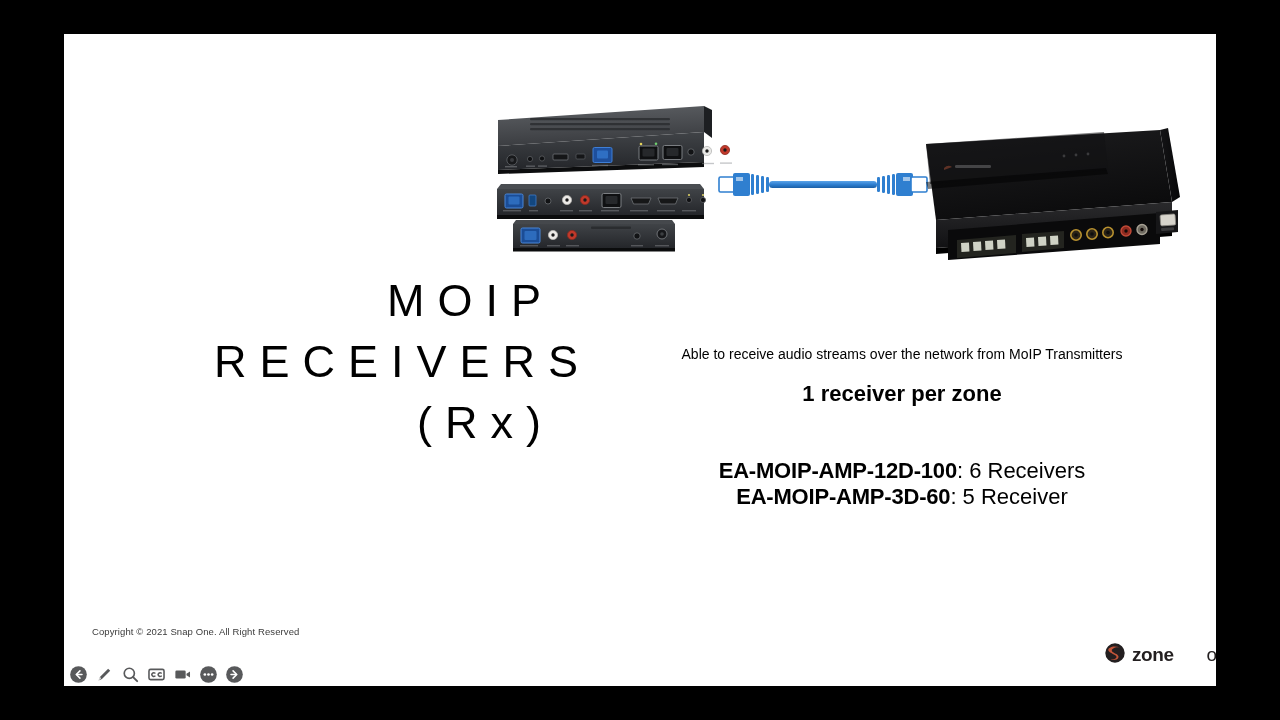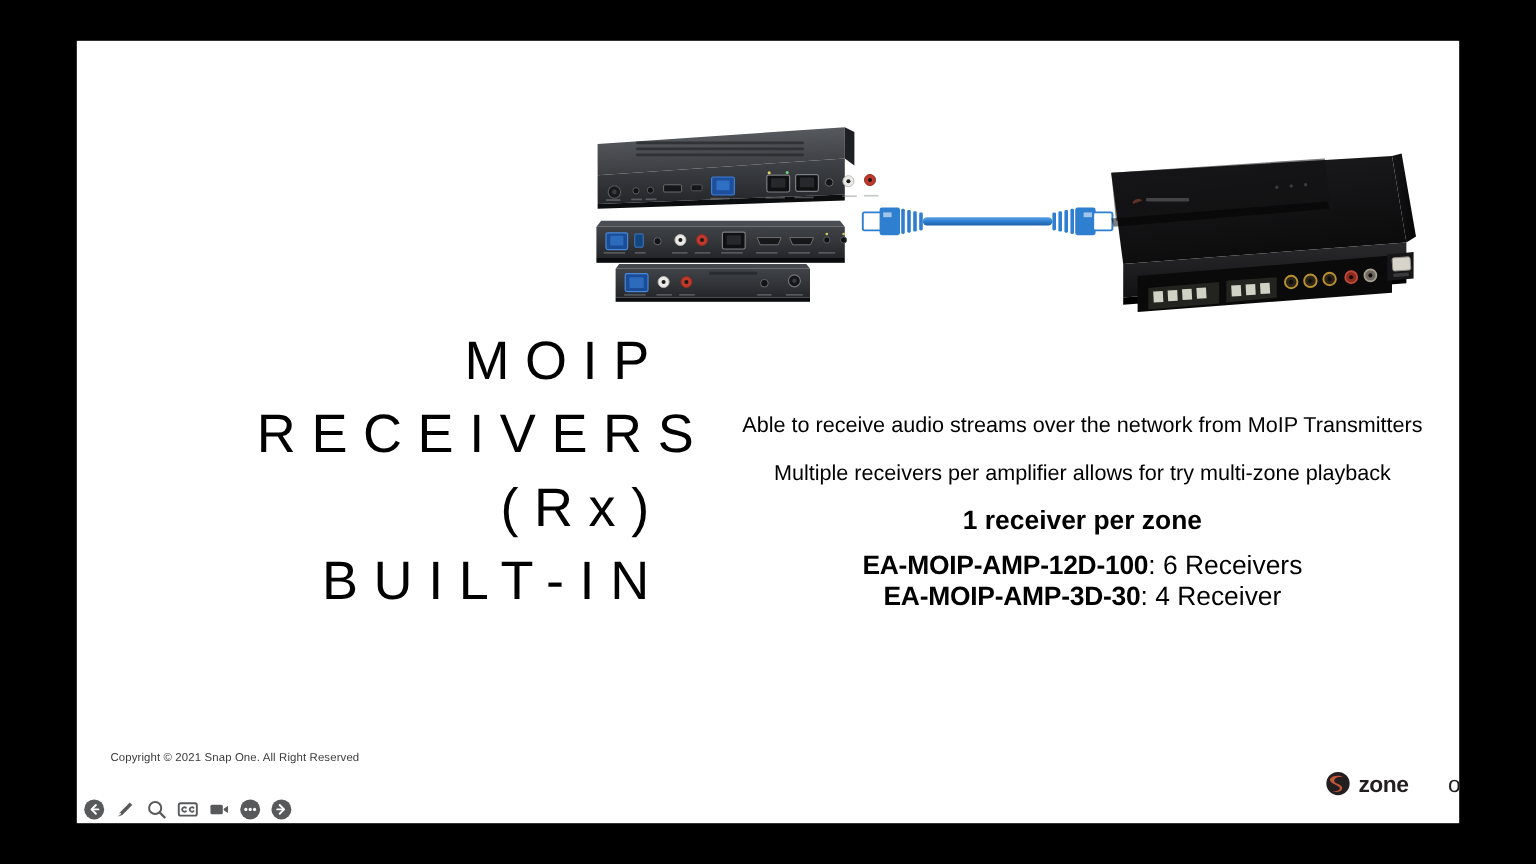--- a/index.html
+++ b/index.html
@@ -52,21 +52,21 @@
   
   #body-copy {
     position: absolute;
     left: 460px;
     top: 300px;
     width: 756px;
     text-align: center;
     color: #000000;
   }
   .body-line {
-    font-size: 18px;
+    font-size: 14px;
     line-height: 40px;
     font-weight: 400;
     white-space: nowrap;
   }
   .body-line.strong {
     font-weight: 700;
     font-size: 22px;
     line-height: 40px;
   }
 
@@ -404,35 +404,33 @@
           <rect x="1096" y="181" width="15" height="11" rx="1.5" fill="#d7d4cc" stroke="#8d8b84" stroke-width="0.8" transform="rotate(-4 1096 181)"></rect>
           <rect x="1097" y="194" width="13" height="3" rx="1" fill="#3a3a3c" transform="rotate(-4 1097 194)"></rect>
         </g>
       </g>
     </svg>
 
     <div id="title-block">
       <div class="tline">MOIP</div>
       <div class="tline">RECEIVERS</div>
       <div class="tline">(Rx)</div>
-      <div class="tline">BUILT-IN</div>
     </div>
 
     <div id="body-copy">
       <div class="body-line">Able to receive audio streams over the network from MoIP Transmitters</div>
-      <div class="body-line">Multiple receivers per amplifier allows for try multi-zone playback</div>
       <div class="body-line strong">1 receiver per zone</div>
     </div>
 
     <div id="model-list">
       <div class="model-row">
         <span class="model-sku">EA-MOIP-AMP-12D-100</span><span class="model-count">: 6 Receivers</span>
       </div>
       <div class="model-row">
-        <span class="model-sku">EA-MOIP-AMP-3D-30</span><span class="model-count">: 4 Receiver</span>
+        <span class="model-sku">EA-MOIP-AMP-3D-60</span><span class="model-count">: 5 Receiver</span>
       </div>
     </div>
 
     <div id="copyright">Copyright © 2021 Snap One. All Right Reserved</div>
 
     <div id="brand-logo">
       <span class="logo-mark">
         <svg viewBox="0 0 24 24" width="22" height="22">
           <path d="M12 1.4 A10.6 10.6 0 0 1 12 22.6 A10.6 10.6 0 0 1 12 1.4 Z" fill="#231f20"></path>
           <path d="M5.2 7.2 C8.4 4.0 13.6 4.6 17.4 6.0 C14.2 5.4 10.6 6.0 9.0 8.0 C7.6 9.8 9.4 11.2 11.6 12.2 C14.4 13.4 16.6 14.8 15.6 17.2 C14.6 19.6 10.4 20.2 7.0 19.0 C10.2 19.2 13.0 18.4 13.6 16.8 C14.2 15.2 12.0 14.2 9.6 13.0 C6.8 11.6 3.4 9.8 5.2 7.2 Z" fill="#c4563a"></path>

